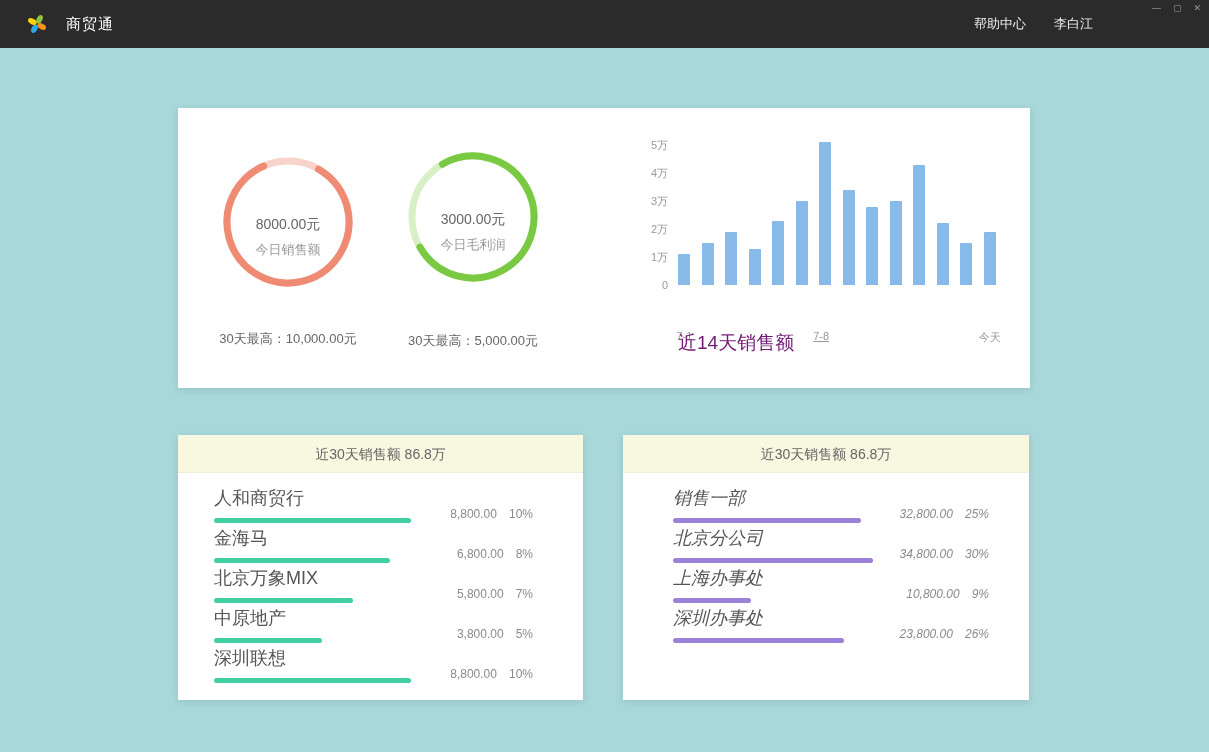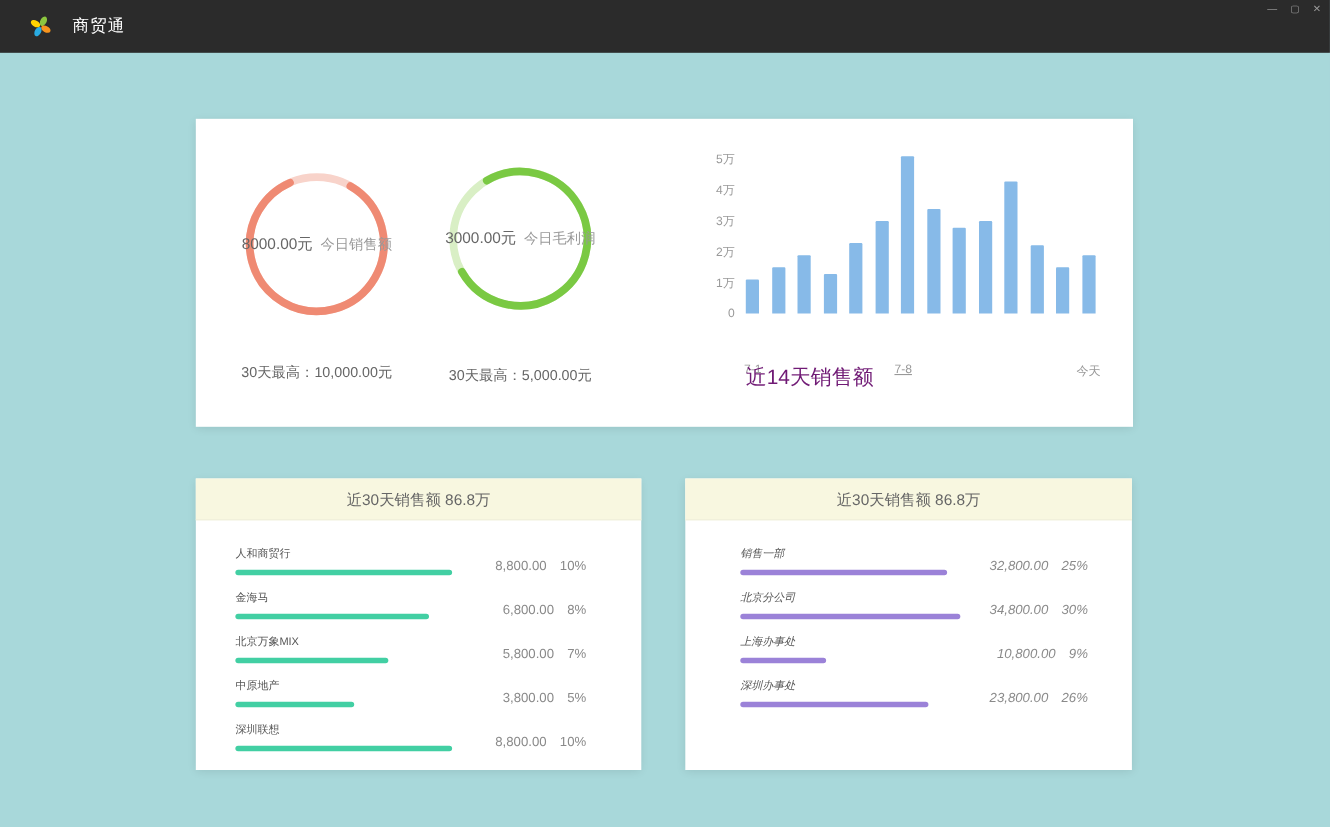--- a/index.html
+++ b/index.html
@@ -21,21 +21,21 @@
   
   .card { position:absolute; background:#ffffff; box-shadow:0 2px 8px rgba(0,0,0,0.10); }
   #overview-card { left:178px; top:108px; width:852px; height:280px; }
   #customers-card { left:178px; top:435px; width:405px; height:265px; }
   #departments-card { left:623px; top:435px; width:406px; height:265px; }
   
   .ring-wrap { position:absolute; width:140px; height:140px; }
   #sales-ring { left:40px; top:44px; }
   #profit-ring { left:225px; top:39px; }
   .ring-wrap svg { position:absolute; left:0; top:0; }
-  .ring-text { position:absolute; left:0; top:0; width:140px; height:140px; display:flex; align-items:center; justify-content:center; gap:7px; }
+  .ring-text { position:absolute; left:0; top:15px; width:140px; height:140px; display:flex; flex-direction:column; align-items:center; justify-content:center; gap:7px; }
   .ring-value { font-size:14px; color:#666666; }
   .ring-label { font-size:13px; color:#999999; }
   .footnote { position:absolute; width:200px; text-align:center; font-size:13px; color:#666666; }
   #sales-footnote { left:10px; top:222px; }
   #profit-footnote { left:195px; top:224px; }
   
   .chart-wrap { position:absolute; left:462px; top:37px; width:356px; display:flex; }
   .ycol { position:relative; width:38px; height:140px; }
   .ycol span { position:absolute; right:10px; transform:translateY(-50%); font-size:11px; color:#999999; white-space:nowrap; }
   .yt0{top:0;} .yt1{top:28px;} .yt2{top:56px;} .yt3{top:84px;} .yt4{top:112px;} .yt5{top:140px;}
@@ -45,36 +45,40 @@
   .xlabels span { position:absolute; transform:translateX(-50%); font-size:11px; color:#999999; white-space:nowrap;margin-top:35px; }
   .xl0{left:2%;} .xl1{left:45%;text-decoration:underline;} .xl2{left:98%;}
   .chart-caption { position:absolute; left:500px; top:222px; width:318px; text-align:left; font-size:19px; color:#701a75; }
   
   .panel-header { height:38px; line-height:38px; text-align:center; background:#f8f7e0; border-bottom:1px solid #efeeda; font-size:14px; color:#666666; }
   .panel-body { padding:10px 0 0 0; }
   #customers-card .panel-body { padding-left:36px; padding-right:50px; }
   #departments-card .panel-body { padding-left:50px; padding-right:40px;font-style:italic; }
   .prow { display:flex; align-items:flex-end; height:40px; }
   .prow-left { flex:1; }
-  .prow-name { font-size:10px; color:#555555; margin-bottom:8px; }
+  .prow-name { font-size:18px; color:#555555; margin-bottom:8px; }
   .prow-bar { height:5px; border-radius:3px; }
   .prow-right { width:112px; text-align:right; font-size:12px; color:#8a8a8a; white-space:nowrap; padding-bottom:2px; }
   .prow-pct { margin-left:12px; }
 </style>
 </head>
 <body>
 
 <div class="titlebar">
   <svg class="logo" viewBox="0 0 24 24">
     <ellipse cx="12" cy="6.2" rx="3.1" ry="5" fill="#8cc63f" transform="rotate(28 12 12)"></ellipse>
     <ellipse cx="17.8" cy="12" rx="5" ry="3.1" fill="#f7941d" transform="rotate(28 12 12)"></ellipse>
     <ellipse cx="12" cy="17.8" rx="3.1" ry="5" fill="#29abe2" transform="rotate(28 12 12)"></ellipse>
     <ellipse cx="6.2" cy="12" rx="5" ry="3.1" fill="#ffd200" transform="rotate(28 12 12)"></ellipse>
   </svg>
   <div class="app-title">商贸通</div>
+  <div class="tb-right">
+    <span class="tb-link">帮助中心</span>
+    <span class="tb-link">李白江</span>
+  </div>
   <div class="win-controls">
     <span>—</span>
     <span>▢</span>
     <span>✕</span>
   </div>
 </div>
 
 <div class="card" id="overview-card">
 
   <div class="ring-wrap" id="sales-ring">

